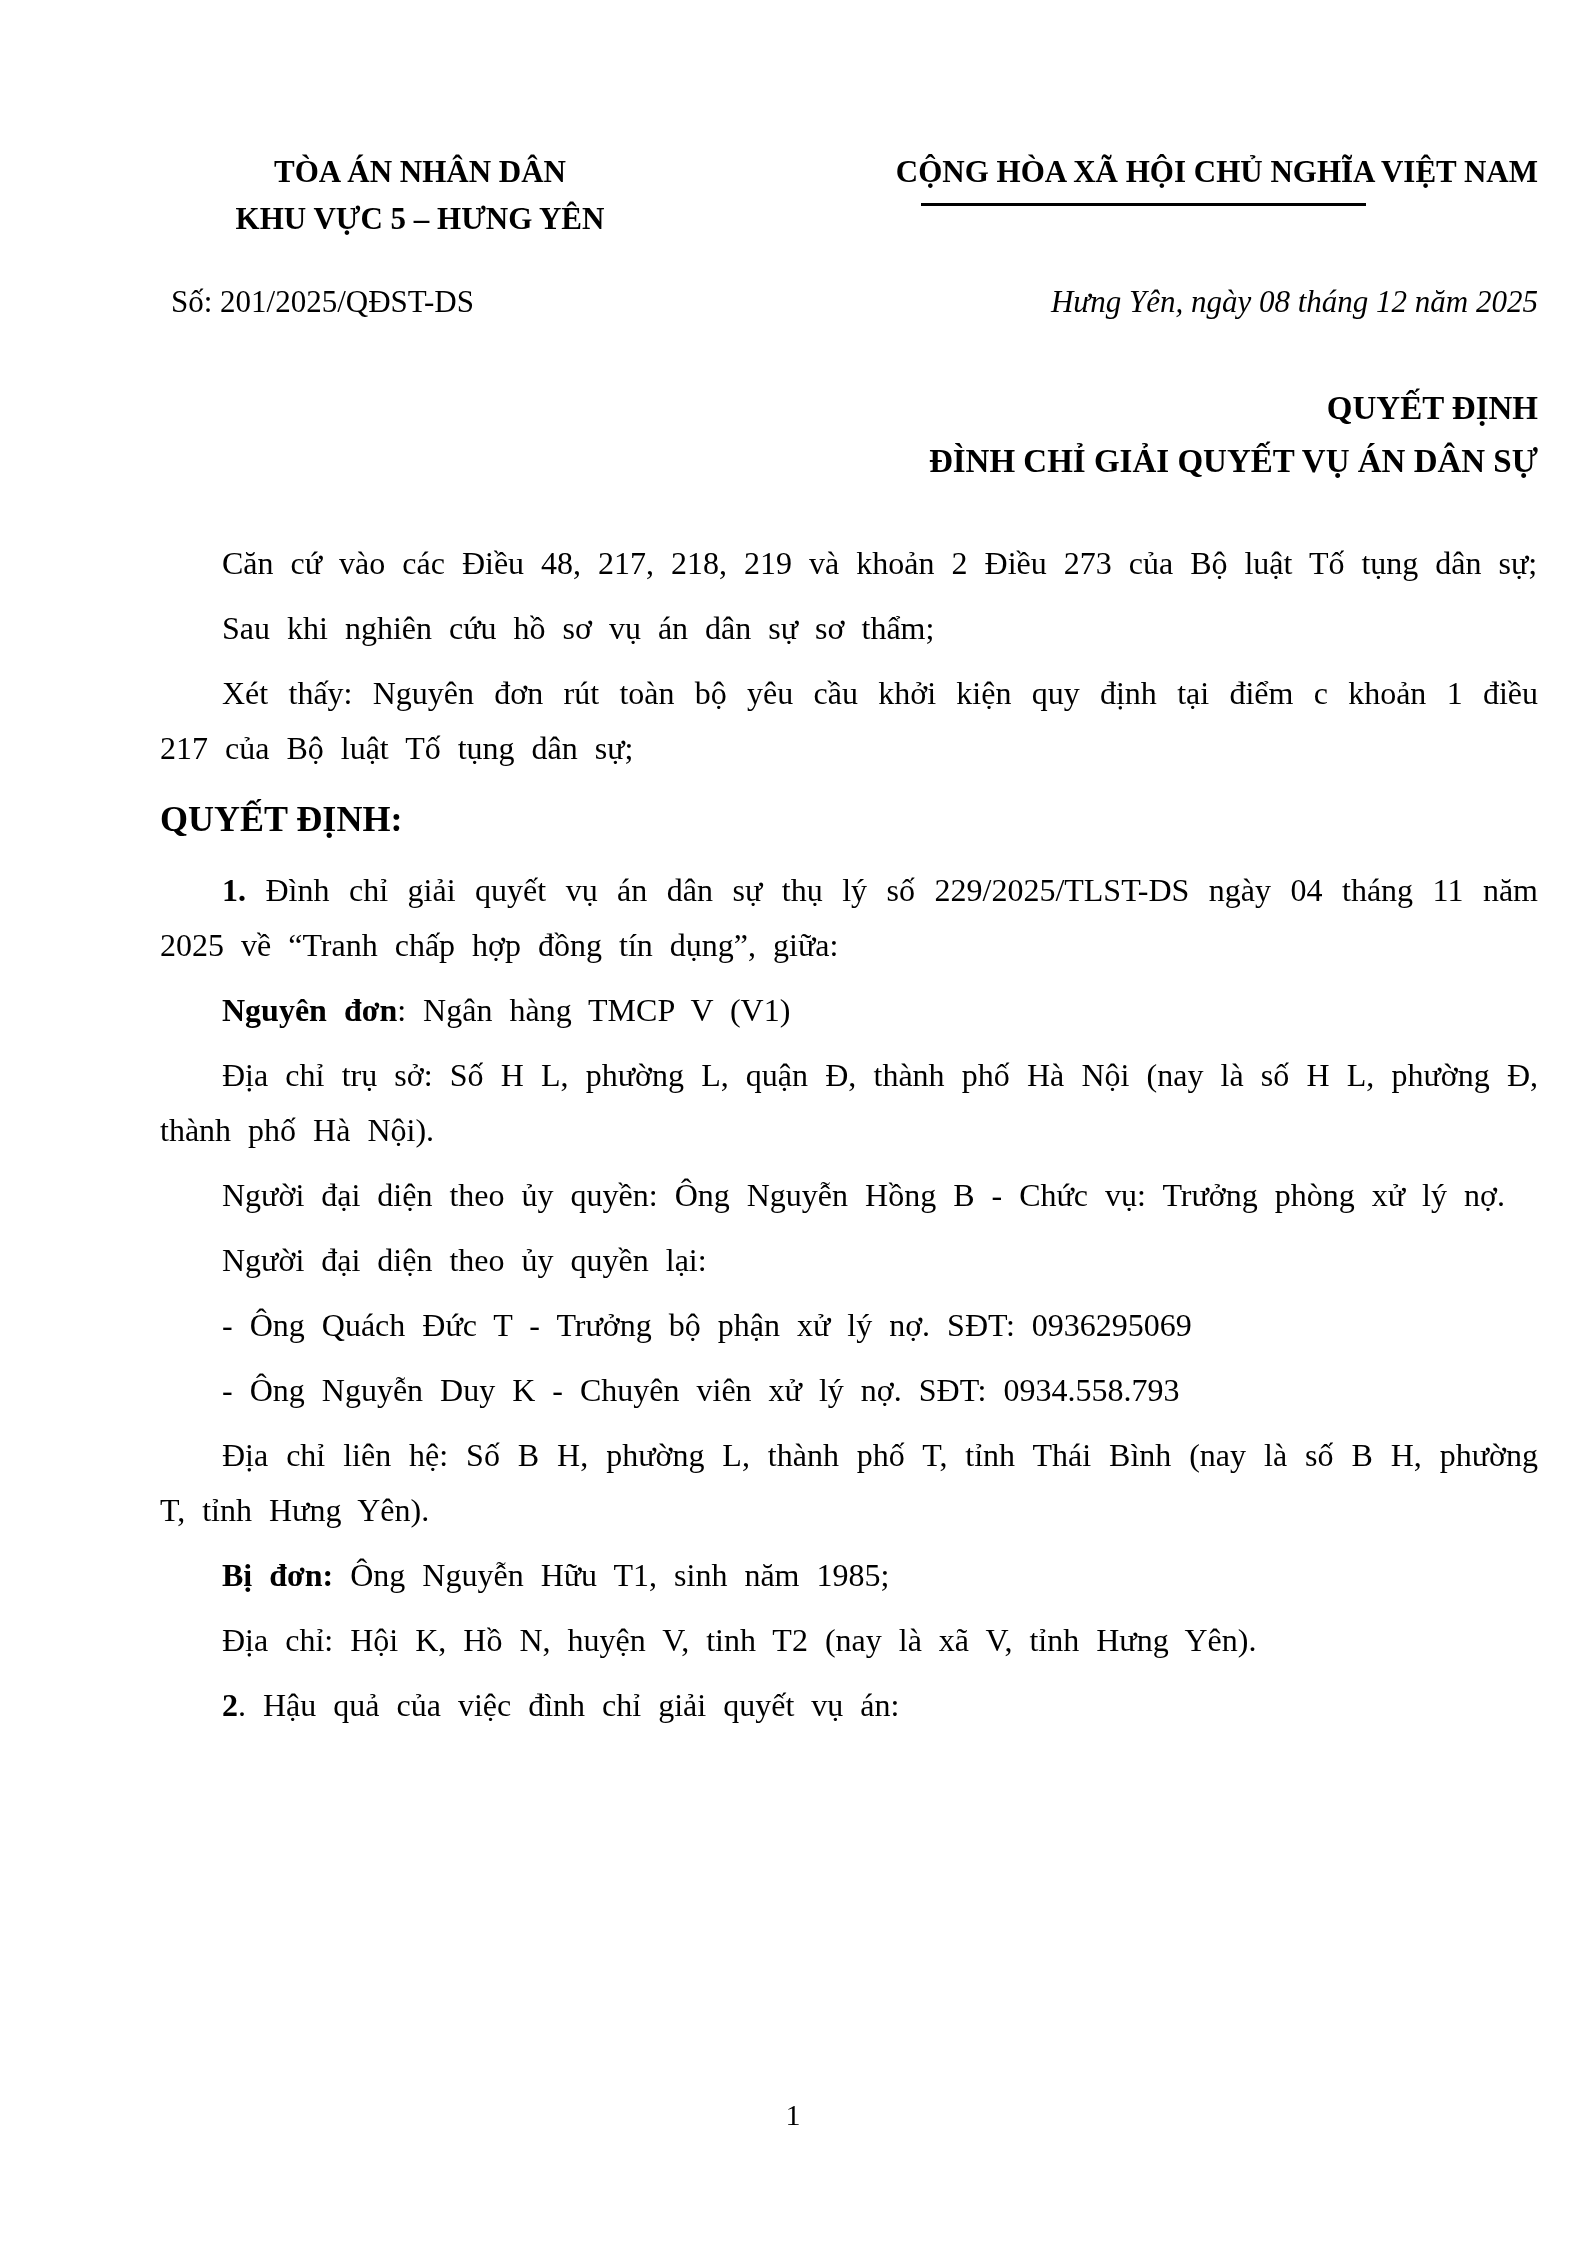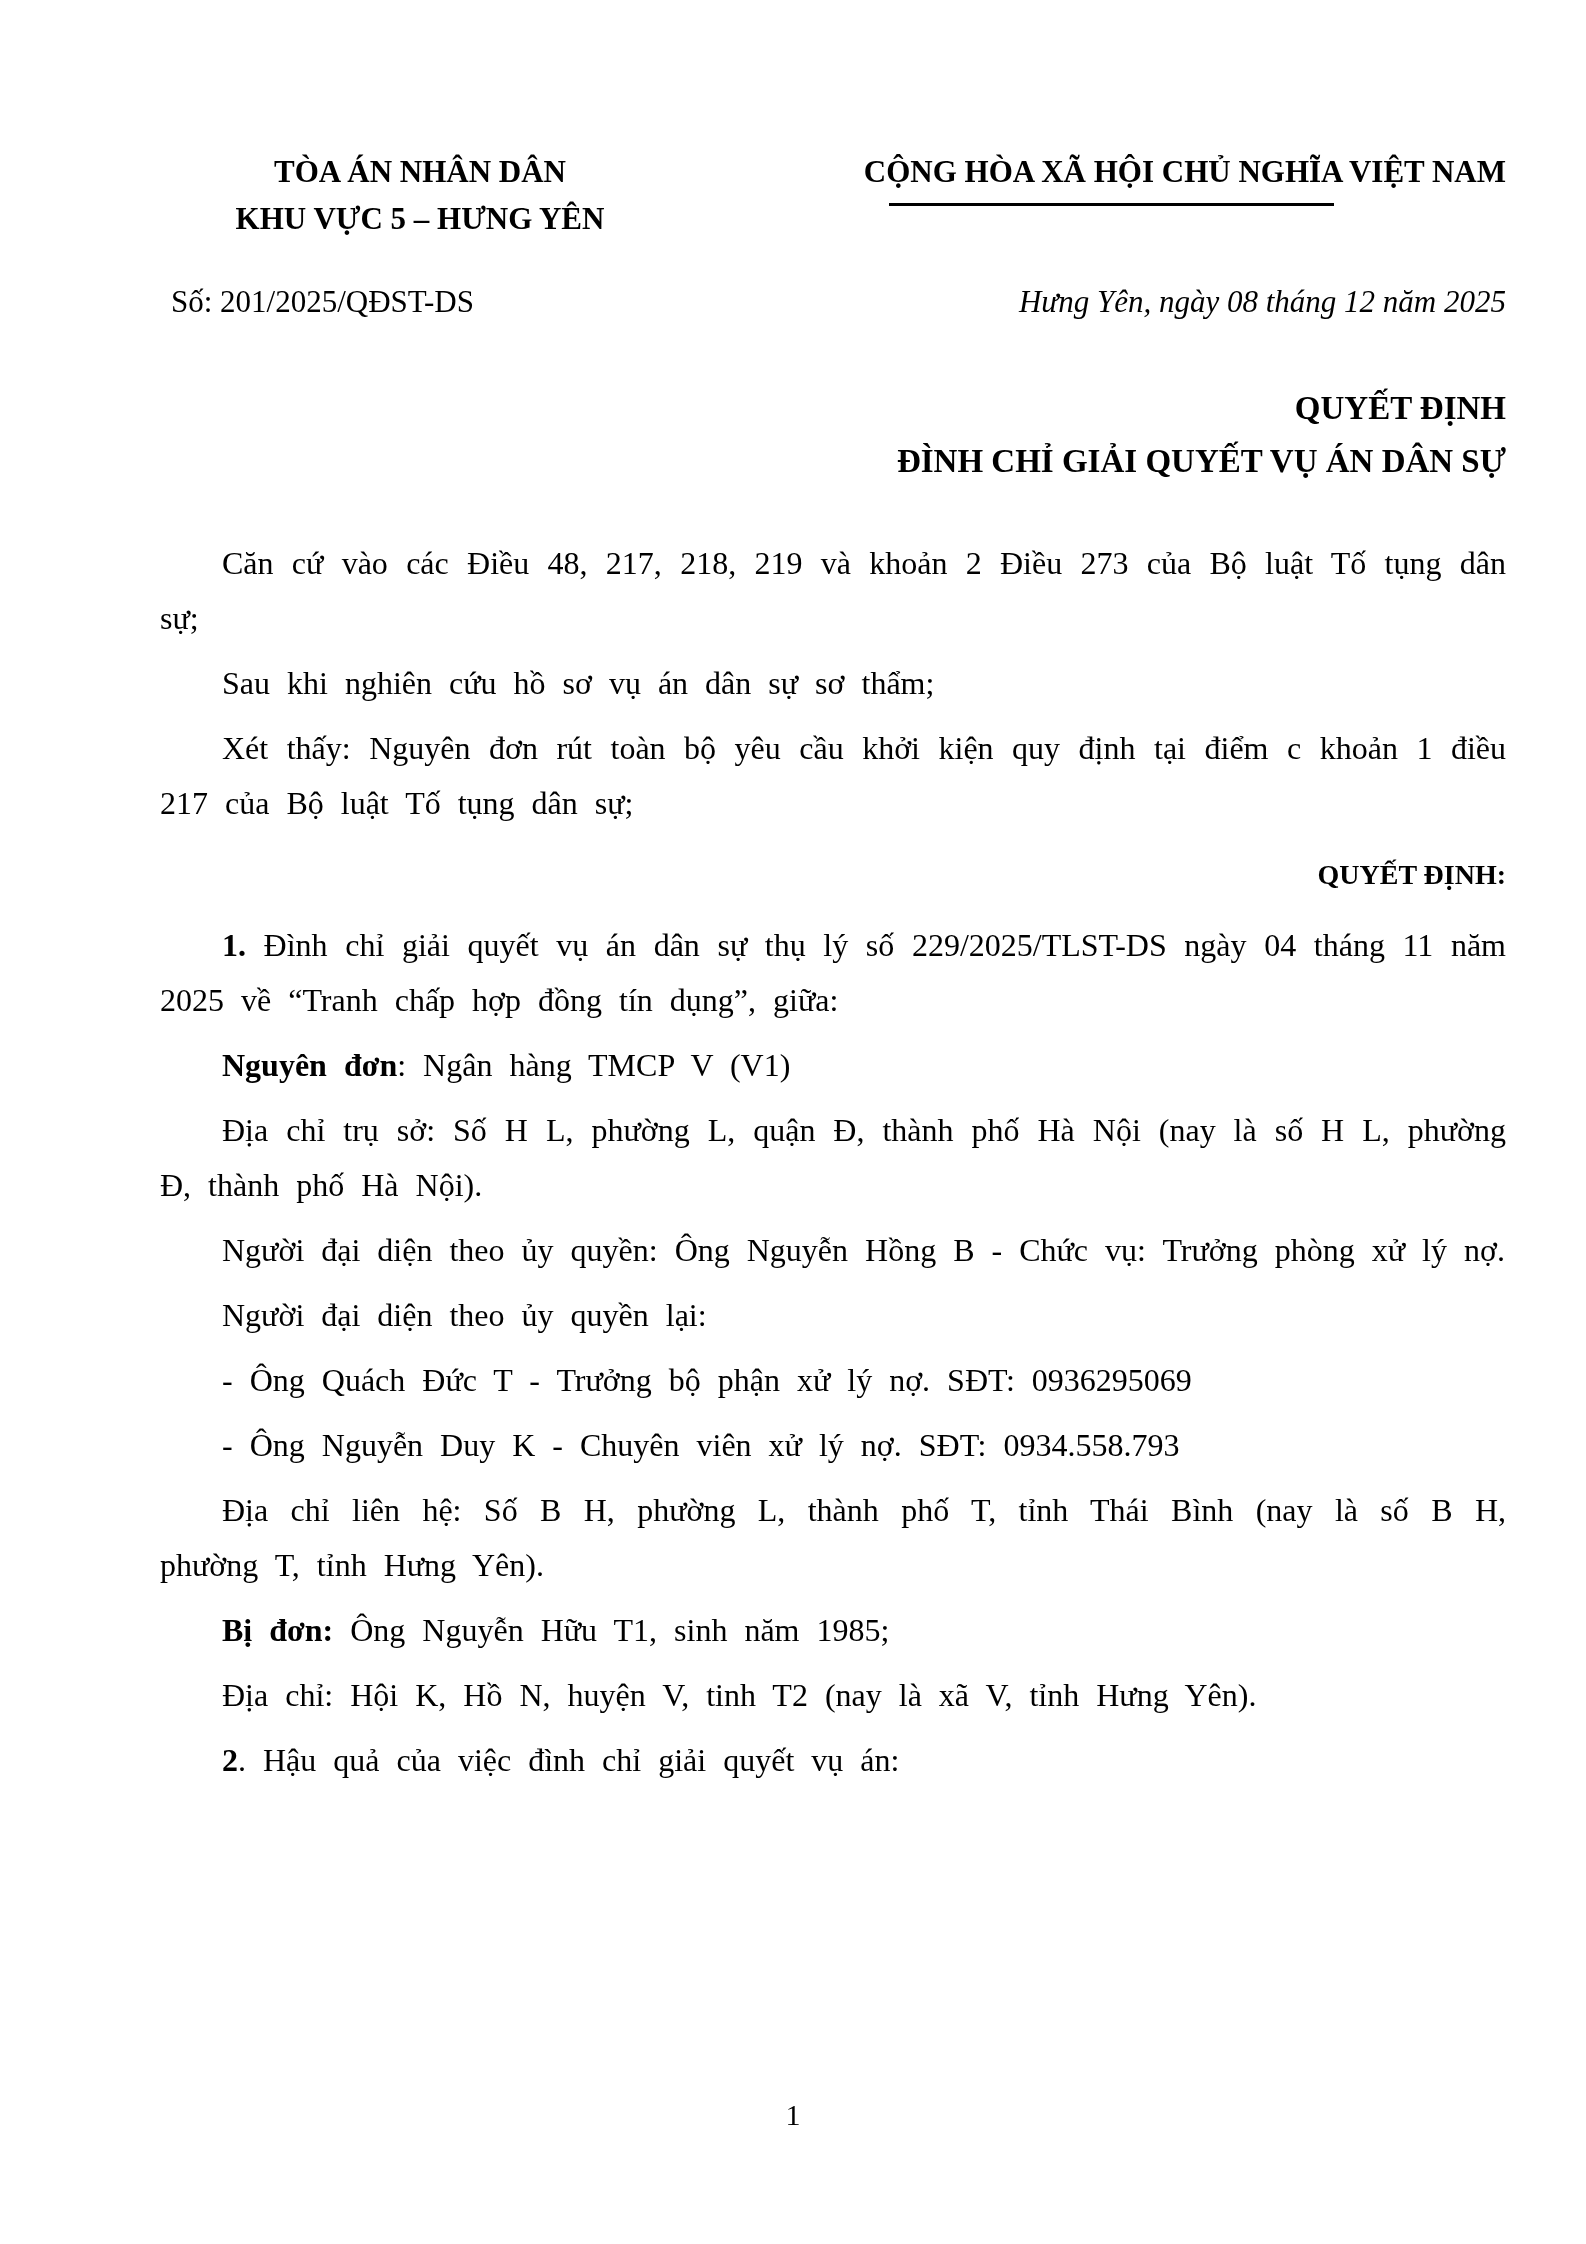--- a/index.html
+++ b/index.html
@@ -4,21 +4,21 @@
 <style>
   html, body { margin: 0; padding: 0; background: #ffffff; }
   .page {
     position: relative;
     width: 1586px;
     height: 2244px;
     box-sizing: border-box;
     background: #ffffff;
     color: #000000;
     font-family: "Liberation Serif", "DejaVu Serif", serif;
-    padding: 148px 80px 0 160px;
+    padding: 148px 48px 0 160px;
     overflow: hidden;
   }
   
   .header { display: flex; font-weight: bold; font-size: 31px; line-height: 47px; }
   .header-left { width: 520px; text-align: center; }
   .header-right { width: 790px; margin-left: auto; text-align: right; font-family: Liberation Serif, serif; }
   .motto-underline { width: 445px; height: 3px; background: #000; margin: 8px auto 0; }
   
   .docnum-row { display: flex; justify-content: space-between; margin-top: 42px; font-size: 31px; margin-left: 11px; }
   .date-line { font-style: italic; }
@@ -27,21 +27,21 @@
   
   .para {
     font-size: 32px;
     line-height: 55px;
     margin: 0 0 10px 0;
     text-align: justify;
     text-indent: 62px;
     word-spacing: 9px;
   }
   .para b, .para strong { font-weight: bold; }
-  .decision-heading { text-align: right; font-weight: bold; font-size: 28px; line-height: 55px; margin: 16px 0 16px 0; }
+  .decision-heading { text-align: left; font-weight: bold; font-size: 36px; line-height: 55px; margin: 16px 0 16px 0; }
   .page-number { position: absolute; left: 0; right: 0; top: 2098px; text-align: center; font-size: 30px; }
 </style>
 </head>
 <body>
 
 <div class="page">
 
   <div class="header">
     <div class="header-left">
       <div>TÒA ÁN NHÂN DÂN</div>

